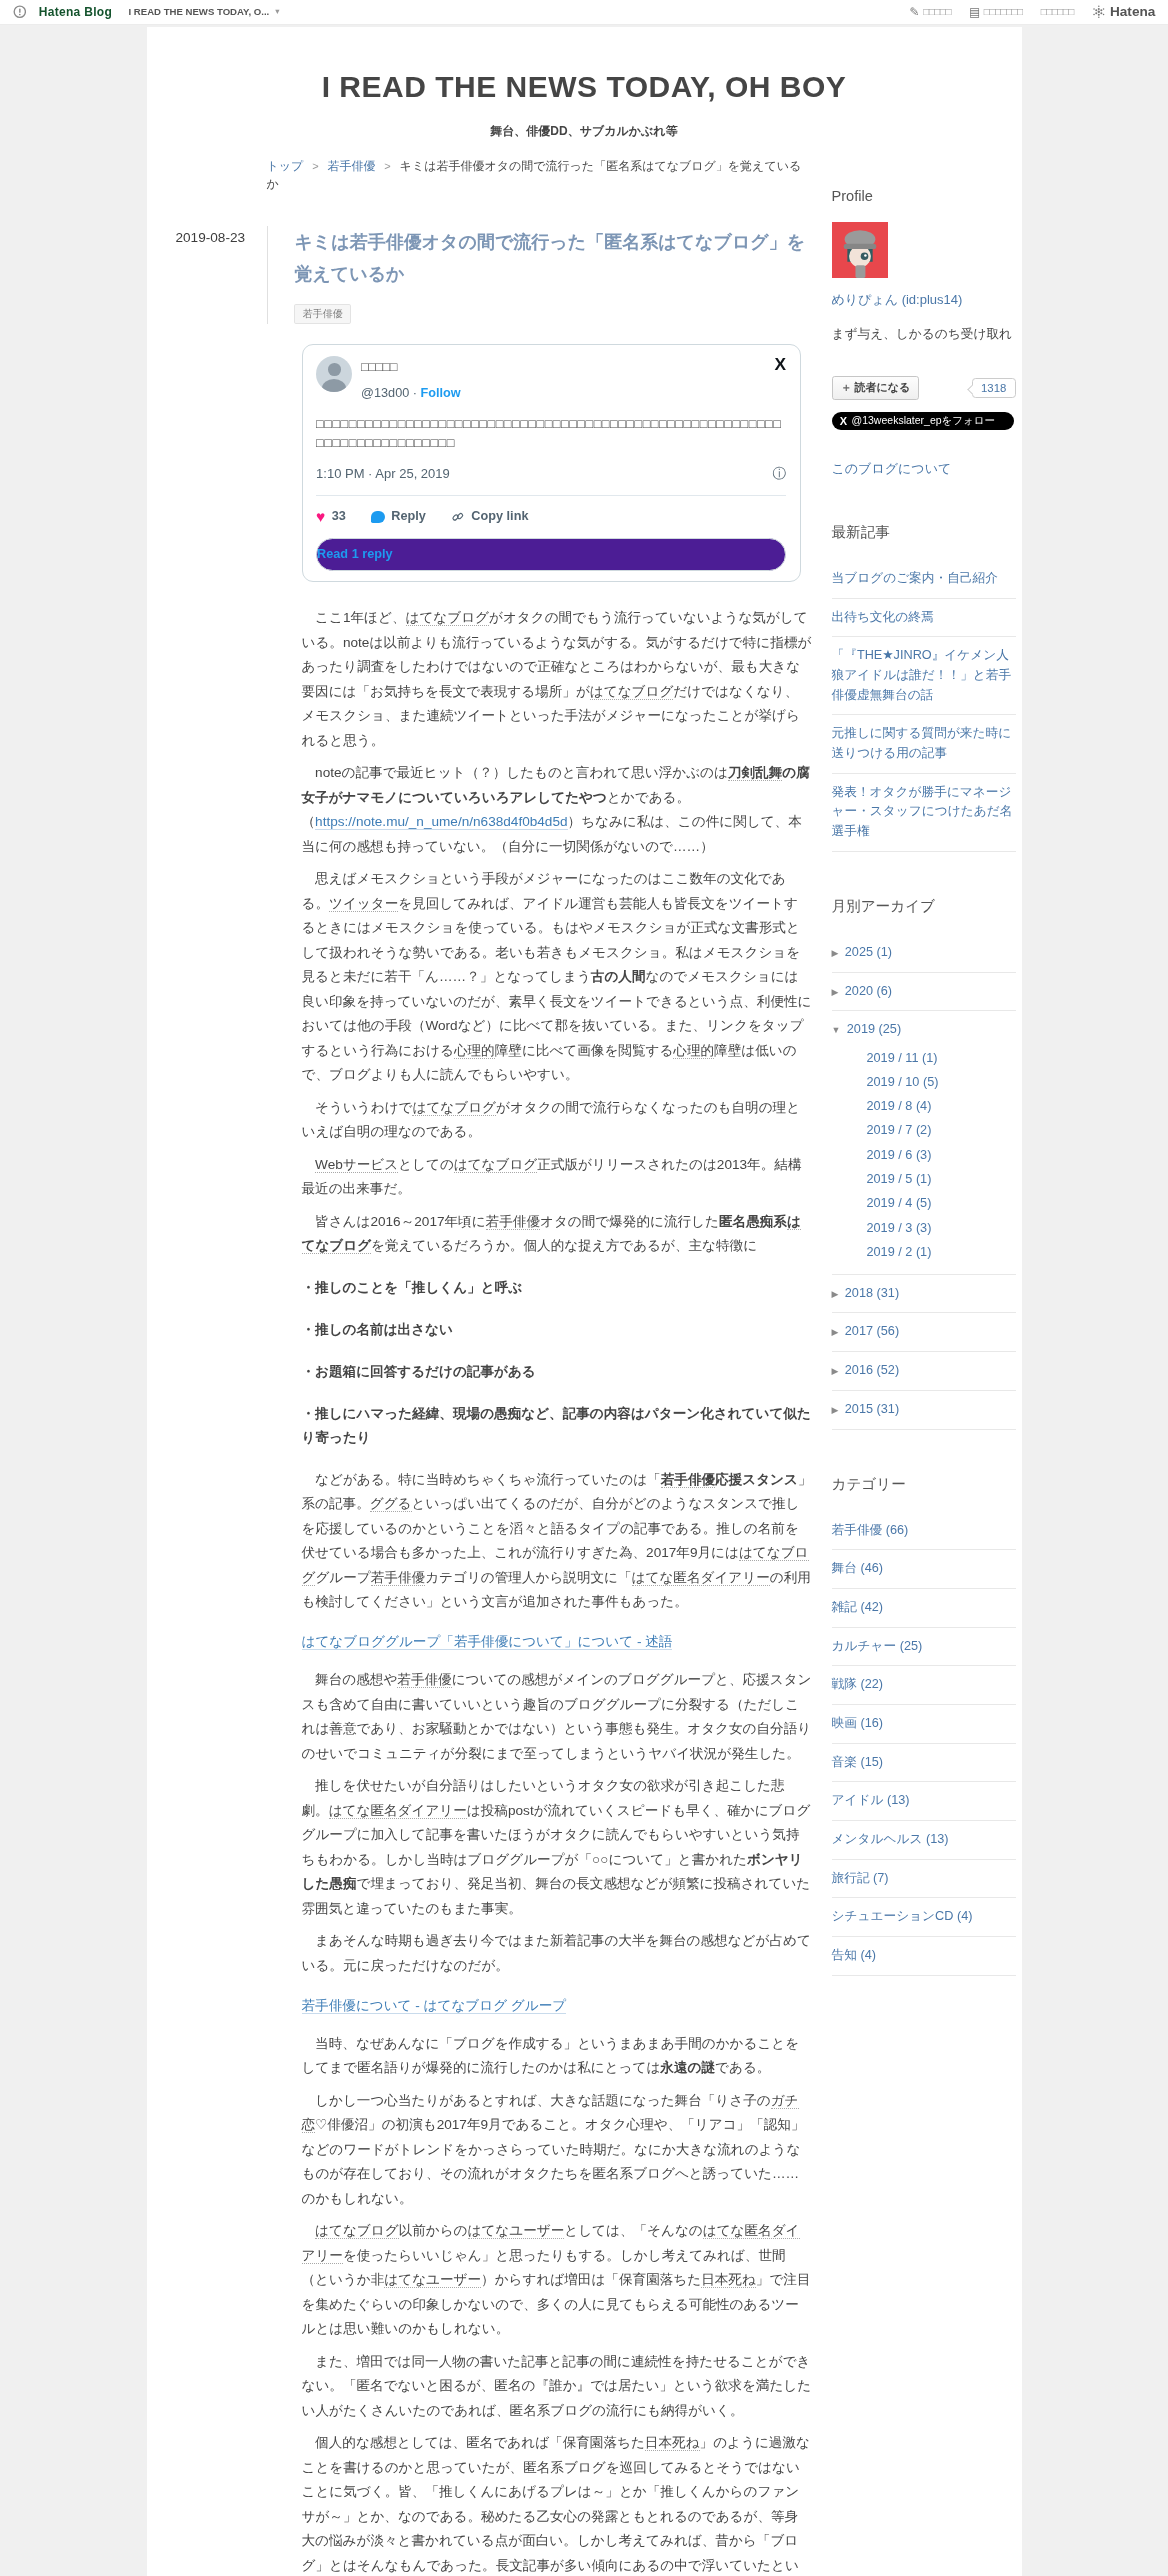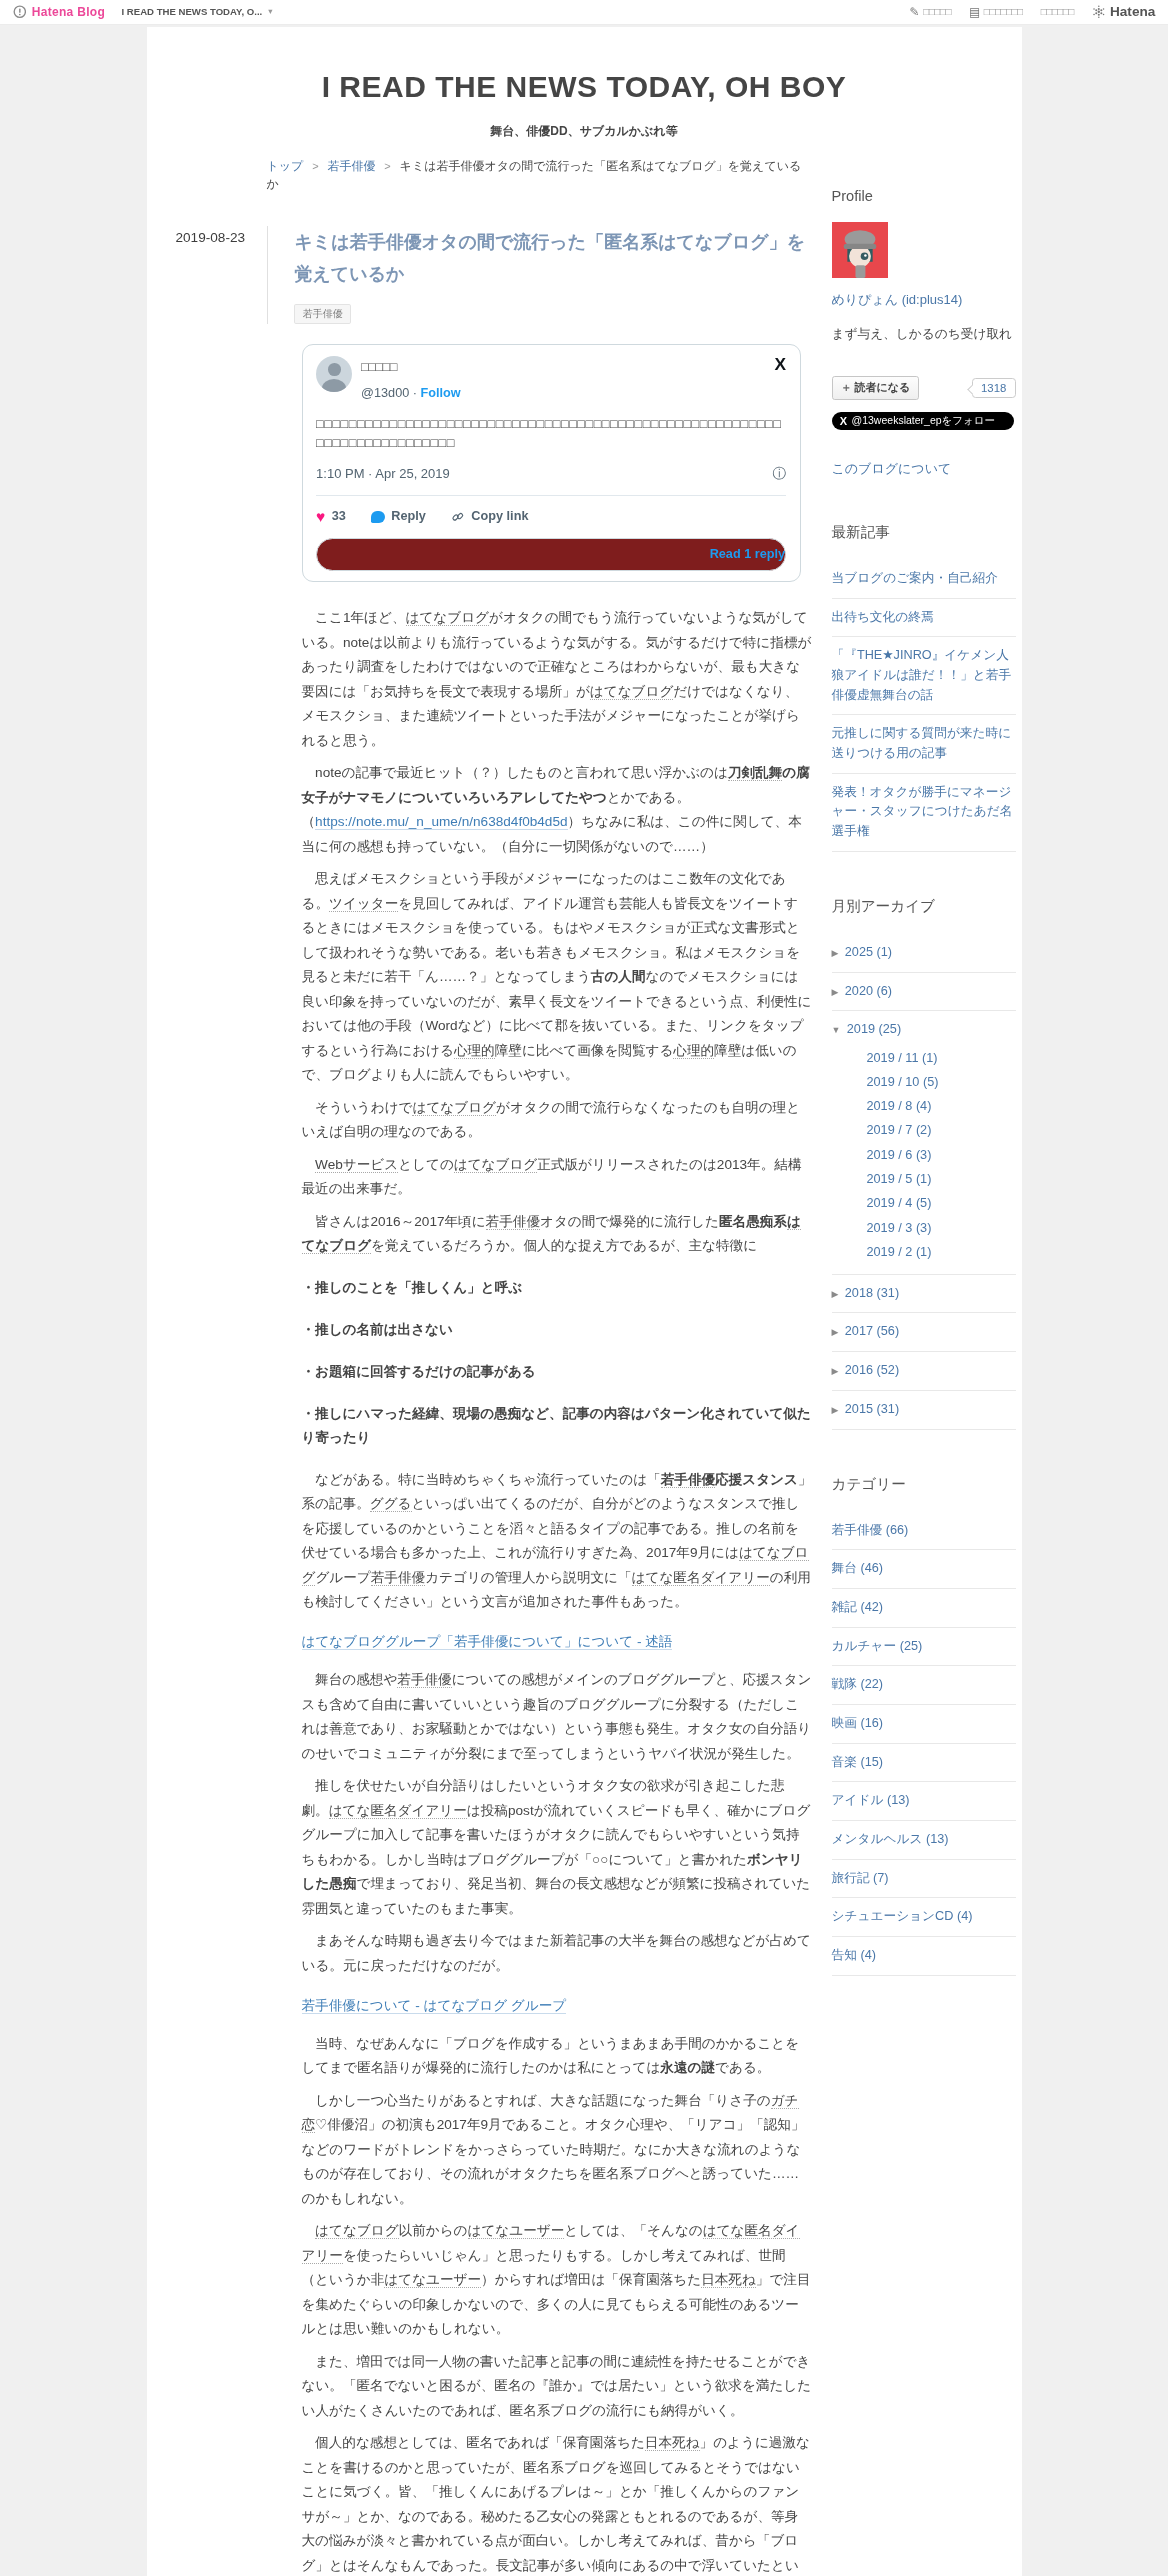--- a/index.html
+++ b/index.html
@@ -4,21 +4,21 @@
 <style>
   html,body{margin:0;padding:0;background:#f0f0f0;}
   .viewport{position:relative;width:1168px;height:2576px;overflow:hidden;background:#f0f0f0;
     font-family:"Liberation Sans","DejaVu Sans",sans-serif;color:#454545;}
   a{text-decoration:none;cursor:pointer;}
 
   
   .topnav{height:24.6px;background:#fff;border-bottom:0.9px solid #ececec;display:flex;align-items:center;
     padding:0 12.7px;box-sizing:border-box;}
   .hb-mark{width:13.6px;height:13.6px;margin-right:5.5px;flex:none;}
-  .hb-word{font-size:12px;font-weight:700;color:#ec4899;letter-spacing:0.3px;}
+  .hb-word{font-size:12px;font-weight:700;color:#14532d;letter-spacing:0.3px;margin-left:7px;}
   .blog-select{margin-left:16.4px;display:flex;align-items:center;font-size:9.6px;color:#555;font-weight:700;}
   .blog-select .caret{font-size:7.3px;color:#999;margin-left:4.5px;}
   .topnav-right{margin-left:auto;display:flex;align-items:center;gap:18px;}
   .nav-item{display:flex;align-items:center;gap:3.6px;font-size:10px;color:#8f8f8f;}
   .nav-icn{font-size:12px;color:#777;}
   .tofu{letter-spacing:-0.5px;color:#9a9a9a;font-size:10px;}
   .hatena-logo{display:flex;align-items:center;gap:4.5px;}
   .hatena-word{font-size:13.6px;font-weight:700;color:#555;}
 
   
@@ -68,21 +68,21 @@
   .tweet-x{margin-left:auto;font-size:17.3px;font-weight:900;color:#0f1419;line-height:1;}
   .tweet-body{margin-top:10px;font-size:12.7px;color:#444;line-height:1.5;word-break:break-all;letter-spacing:0.5px;}
   .tweet-time{margin-top:9px;font-size:13px;color:#536471;display:flex;align-items:center;}
   .tweet-info{margin-left:auto;color:#536471;font-size:13.6px;}
   .tweet-actions{border-top:0.9px solid #e1e8ed;margin-top:9px;padding-top:9px;display:flex;align-items:center;
     font-size:12.7px;color:#536471;font-weight:700;}
   .act{display:flex;align-items:center;gap:6.4px;margin-right:25.5px;}
   .heart{color:#f91880;font-size:15.5px;line-height:1;}
   .bubble{width:13.6px;height:12px;background:#1d9bf0;border-radius:6.4px 6.4px 6.4px 1.8px;display:inline-block;}
   .read-reply{margin-top:10px;border:0.9px solid #cfd9de;border-radius:9098px;height:31px;line-height:31px;
-    text-align:right;color:#1d9bf0;font-size:12.7px;font-weight:700;background:#7f1d1d;}
+    text-align:left;color:#1d9bf0;font-size:12.7px;font-weight:700;background:#4c1d95;}
 
   
   .side-sec{margin-bottom:45px;}
   .side-head{font-size:14.6px;font-weight:400;color:#555;margin:0 0 18px;}
   .profile-avatar{width:56px;height:56px;margin-bottom:12.7px;overflow:hidden;}
   .profile-name{font-size:13px;}
   .profile-name a{color:#4a77a8;}
   .profile-desc{margin-top:15.5px;font-size:12.7px;color:#454545;line-height:1.7;}
   .subscribe-row{margin-top:30px;display:flex;align-items:center;justify-content:space-between;}
   .subscribe-btn{border:0.9px solid #c6c6c6;background:linear-gradient(#fdfdfd,#efefef);border-radius:2.7px;

